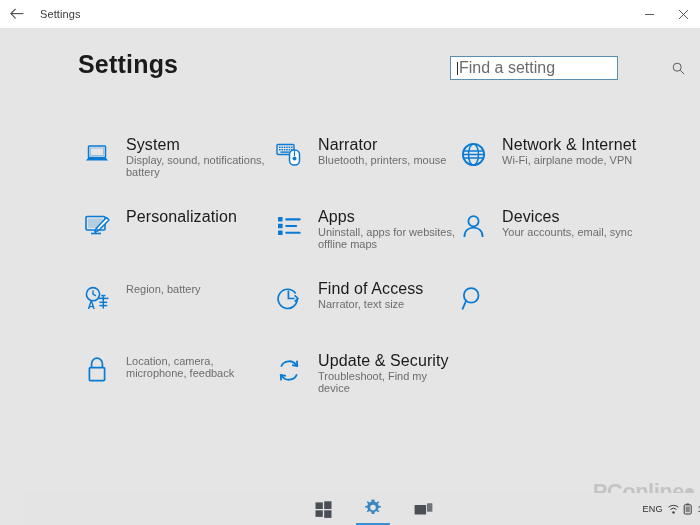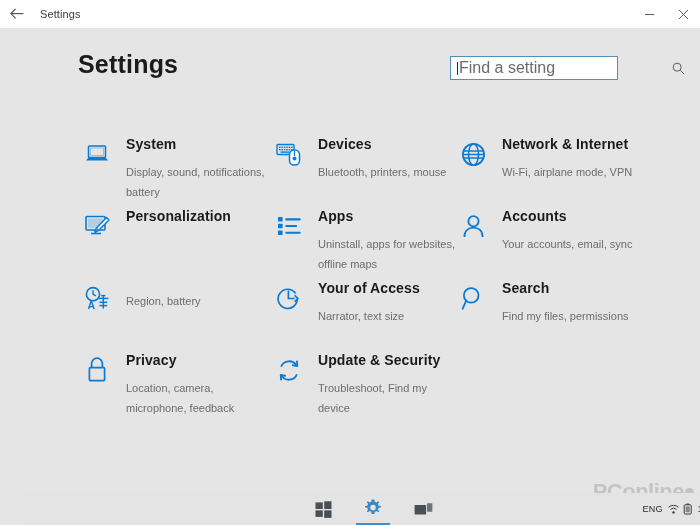--- a/index.html
+++ b/index.html
@@ -141,31 +141,31 @@
     display: flex;
     align-items: center;
     justify-content: center;
   }
   .cat-icon svg { display: block; }
   .cat-text {
     margin-left: 14px;
     padding-top: 2px;
   }
   .cat-title {
-    font-size: 14px;
-    font-weight: 700;
+    font-size: 16px;
+    font-weight: 400;
     color: #1b1b1b;
     line-height: 15px;
     letter-spacing: .1px;
   }
   .cat-sub {
     font-size: 11px;
     color: #6d6d6d;
-    line-height: 20px;
-    margin-top: 10px;
+    line-height: 12px;
+    margin-top: 2px;
     max-width: 160px;
   }
 
   
   .taskbar {
     position: absolute;
     left: 0;
     bottom: 0;
     width: 700px;
     height: 32px;
@@ -321,21 +321,21 @@
             <rect x="12.6" y="7" width="1.6" height="1.4"></rect>
               <rect x="15" y="7" width="1.6" height="1.4"></rect>
             <rect x="4.5" y="9.4" width="9" height="1.4"></rect>
           </g>
           <rect x="13.5" y="8" width="10" height="15" rx="4.6" fill="#ffffff" stroke="currentColor" stroke-width="1.5"></rect>
           <path d="M18.5 8.6 L18.5 14" stroke="currentColor" stroke-width="1.2"></path>
           <circle cx="18.5" cy="16.6" r="2" fill="currentColor"></circle>
         </svg>
       </div>
       <div class="cat-text">
-        <div class="cat-title">Devices</div>
+        <div class="cat-title">Narrator</div>
         <div class="cat-sub">Bluetooth, printers, mouse</div>
       </div>
     </div>
 
     <div class="cat">
       <div class="cat-icon">
         <svg width="25" height="25" viewBox="0 0 25 25">
           <circle cx="12.5" cy="12.5" r="10.6" fill="none" stroke="currentColor" stroke-width="1.8"></circle>
           <ellipse cx="12.5" cy="12.5" rx="5" ry="10.6" fill="none" stroke="currentColor" stroke-width="1.5"></ellipse>
           <path d="M2.3 9 L22.7 9 M2.3 16 L22.7 16 M1.9 12.5 L23.1 12.5" stroke="currentColor" stroke-width="1.5" fill="none"></path>
@@ -383,21 +383,21 @@
     </div>
 
     <div class="cat">
       <div class="cat-icon">
         <svg width="25" height="25" viewBox="0 0 25 25">
           <circle cx="12.5" cy="7.3" r="5.1" fill="none" stroke="currentColor" stroke-width="1.8"></circle>
           <path d="M3.4 23 C3.4 16.6 7.6 13.6 12.5 13.6 C17.4 13.6 21.6 16.6 21.6 23" fill="none" stroke="currentColor" stroke-width="1.8"></path>
         </svg>
       </div>
       <div class="cat-text">
-        <div class="cat-title">Accounts</div>
+        <div class="cat-title">Devices</div>
         <div class="cat-sub">Your accounts, email, sync</div>
       </div>
     </div>
 
     <div class="cat">
       <div class="cat-icon">
         <svg width="27" height="25" viewBox="0 0 27 25">
           <circle cx="9" cy="8.2" r="6.6" fill="none" stroke="currentColor" stroke-width="1.6"></circle>
           <path d="M9 4.3 L9 8.2 L11.8 9.8" fill="none" stroke="currentColor" stroke-width="1.4"></path>
           <text x="3.4" y="22.6" font-family="Liberation Sans, sans-serif" font-size="10.5" font-weight="700" fill="currentColor">A</text>
@@ -417,47 +417,42 @@
 
     <div class="cat">
       <div class="cat-icon">
         <svg width="26" height="25" viewBox="0 0 26 25">
           <path d="M19.6 7.4 A9.6 9.6 0 1 0 21.3 12.6" fill="none" stroke="currentColor" stroke-width="1.7"></path>
           <path d="M12.4 4.4 L12.4 12.5 L18.6 12.5" fill="none" stroke="currentColor" stroke-width="1.7"></path>
           <path d="M18.6 9.3 L22 12.5 L18.6 15.7" fill="none" stroke="currentColor" stroke-width="1.7" stroke-linejoin="round"></path>
         </svg>
       </div>
       <div class="cat-text">
-        <div class="cat-title">Your of Access</div>
+        <div class="cat-title">Find of Access</div>
         <div class="cat-sub">Narrator, text size</div>
       </div>
     </div>
 
     <div class="cat">
       <div class="cat-icon">
         <svg width="25" height="25" viewBox="0 0 25 25">
           <circle cx="10.2" cy="9.4" r="7.3" fill="none" stroke="currentColor" stroke-width="1.8"></circle>
           <path d="M5.2 14.6 L1.6 22.8" fill="none" stroke="currentColor" stroke-width="1.8" stroke-linecap="round"></path>
         </svg>
       </div>
-      <div class="cat-text">
-        <div class="cat-title">Search</div>
-        <div class="cat-sub">Find my files, permissions</div>
-      </div>
     </div>
 
     <div class="cat">
       <div class="cat-icon">
         <svg width="22" height="26" viewBox="0 0 22 26">
           <path d="M5.6 10.6 L5.6 6.6 A5.4 5.4 0 0 1 16.4 6.6 L16.4 10.6" fill="none" stroke="currentColor" stroke-width="1.7"></path>
           <rect x="3.4" y="10.6" width="15.2" height="13" rx="1" fill="none" stroke="currentColor" stroke-width="1.7"></rect>
         </svg>
       </div>
       <div class="cat-text">
-        <div class="cat-title">Privacy</div>
         <div class="cat-sub">Location, camera, microphone, feedback</div>
       </div>
     </div>
 
     <div class="cat">
       <div class="cat-icon">
         <svg width="26" height="25" viewBox="0 0 26 25">
           <path d="M5.1 8.6 A8.6 8.6 0 0 1 20.4 7.4" fill="none" stroke="currentColor" stroke-width="1.8"></path>
           <path d="M20.9 16.4 A8.6 8.6 0 0 1 5.6 17.6" fill="none" stroke="currentColor" stroke-width="1.8"></path>
           <path d="M20.9 2.6 L21.3 8 L16.1 7.1" fill="none" stroke="currentColor" stroke-width="1.8" stroke-linejoin="round"></path>

